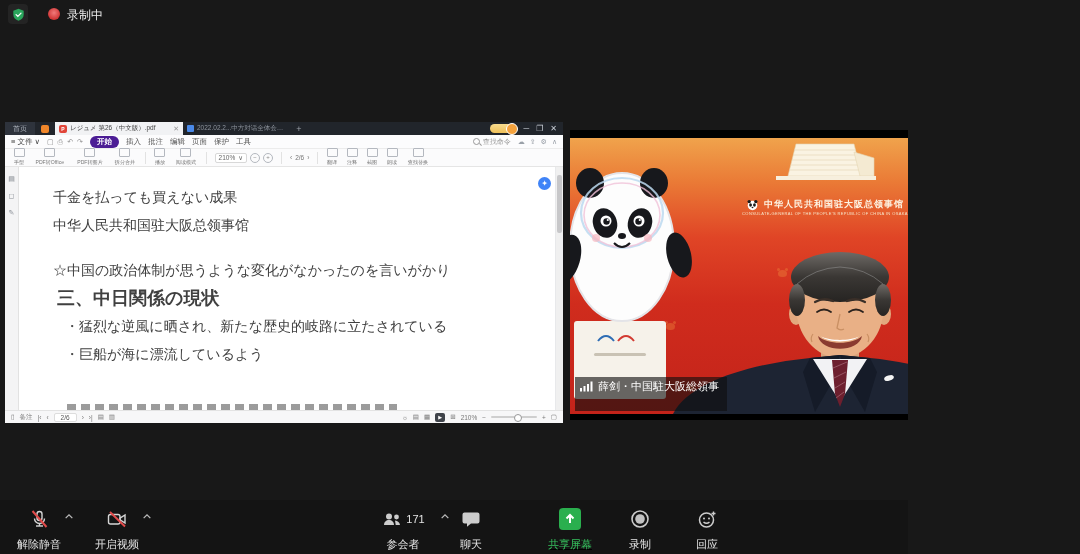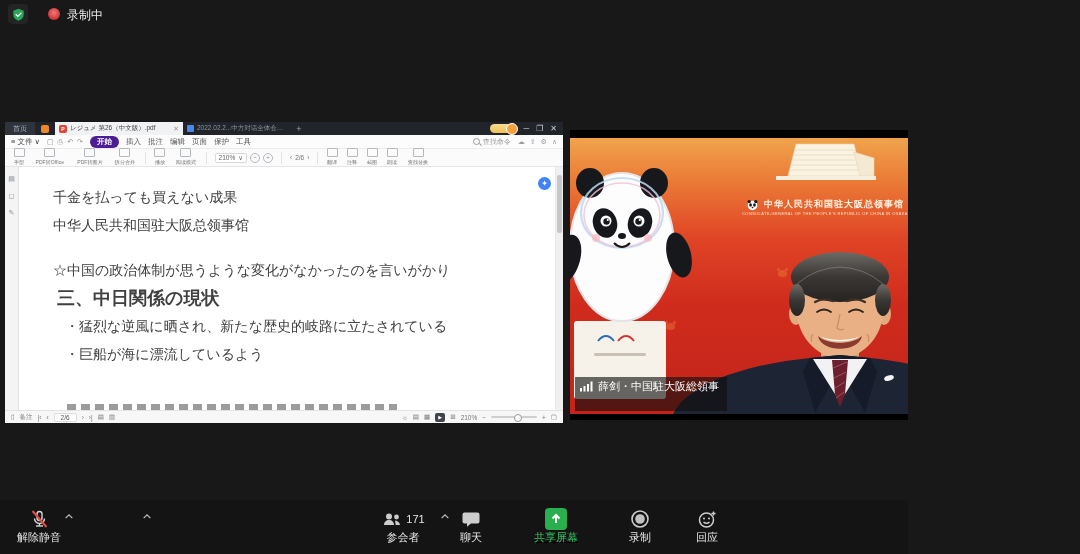--- a/index.html
+++ b/index.html
@@ -85,21 +85,21 @@
   .motif{position:absolute;width:9px;height:7px;background:#ef8c3e;opacity:.38;border-radius:50% 50% 46% 46%;}
   .motif::before{content:"";position:absolute;left:-1px;top:-2px;width:3px;height:3px;border-radius:50%;background:#ef8c3e;box-shadow:8px 0 0 #ef8c3e;}
   .motif-b{position:absolute;width:8px;height:5px;background:#ef8c3e;opacity:.35;border-radius:60% 40% 50% 50%;transform:rotate(-18deg);}
   .bing{position:absolute;left:-10px;top:5px;width:135px;height:260px;}
   .shuey{position:absolute;right:-8px;top:10px;width:150px;height:245px;}
   .man{position:absolute;left:95px;bottom:0;width:340px;height:170px;}
   .name-label{position:absolute;left:5px;bottom:3px;background:rgba(15,15,15,.62);display:flex;align-items:center;gap:4px;padding:2px 8px 17px 5px;color:#fff;font-size:11px;}
 
   
   .bottombar{position:absolute;left:0;bottom:0;width:1080px;height:54px;background:#141414;}
-  .bb-group{position:absolute;top:6px;height:44px;display:flex;flex-direction:column;align-items:center;justify-content:flex-start;padding:2px 0;cursor:pointer;}
+  .bb-group{position:absolute;top:6px;height:44px;display:flex;flex-direction:column;align-items:center;justify-content:space-between;padding:2px 0;cursor:pointer;}
   .bb-label{font-size:11px;color:#e4e4e4;white-space:nowrap;}
   .bb-label.green{color:#35c05d;}
   .bb-count{font-size:11px;color:#e4e4e4;margin-left:3px;}
   .bb-iconrow{display:flex;align-items:center;height:22px;}
   .chev{position:absolute;top:13px;cursor:pointer;}
   .share-ic{width:22px;height:22px;background:#2aaf4e;border-radius:4px;display:flex;align-items:center;justify-content:center;}
 </style>
 </head>
 <body>
 
@@ -452,20 +452,30 @@
           <line x1="8" y1="18" x2="15" y2="18" stroke="#d6d6d6" stroke-width="1.4"></line>
           <line x1="4.5" y1="3" x2="18.5" y2="19" stroke="#e14b4b" stroke-width="2"></line>
         </svg>
       </div>
       <span class="bb-label">解除静音</span>
     </div>
     <svg class="chev" style="left:64px;" width="10" height="7" viewBox="0 0 12 8">
         <path d="M2 6l4-4 4 4" stroke="#bbb" stroke-width="1.5" fill="none"></path>
       </svg>
 
+    <div class="bb-group" style="left:88px;width:58px;">
+      <div class="bb-iconrow">
+        <svg width="22" height="22" viewBox="0 0 22 22">
+          <rect x="2.5" y="6.5" width="11.5" height="9.5" rx="2" fill="none" stroke="#d6d6d6" stroke-width="1.4"></rect>
+          <path d="M14 10.2 19 7v8l-5-3.2z" fill="none" stroke="#d6d6d6" stroke-width="1.4"></path>
+          <line x1="4" y1="4" x2="19" y2="18.5" stroke="#e14b4b" stroke-width="2"></line>
+        </svg>
+      </div>
+      <span class="bb-label">开启视频</span>
+    </div>
     <svg class="chev" style="left:142px;" width="10" height="7" viewBox="0 0 12 8">
         <path d="M2 6l4-4 4 4" stroke="#bbb" stroke-width="1.5" fill="none"></path>
       </svg>
 
     <div class="bb-group" style="left:372px;width:62px;">
       <div class="bb-iconrow">
         <svg width="22" height="22" viewBox="0 0 22 22">
           <circle cx="8" cy="8.5" r="3" fill="#cdcdcd"></circle>
           <path d="M3 17c0-3.1 2.2-5.1 5-5.1s5 2 5 5.1z" fill="#cdcdcd"></path>
           <circle cx="15.5" cy="9" r="2.4" fill="#cdcdcd"></circle>
@@ -481,21 +491,21 @@
 
     <div class="bb-group" style="left:444px;width:54px;">
       <div class="bb-iconrow">
         <svg width="22" height="22" viewBox="0 0 22 22">
           <path d="M4.5 4.5h13a2 2 0 0 1 2 2v7a2 2 0 0 1-2 2h-6.5l-4 3.2v-3.2H4.5a2 2 0 0 1-2-2v-7a2 2 0 0 1 2-2z" fill="#cdcdcd"></path>
         </svg>
       </div>
       <span class="bb-label">聊天</span>
     </div>
 
-    <div class="bb-group" style="left:526px;width:60px;text-decoration:underline;">
+    <div class="bb-group" style="left:540px;width:60px;text-decoration:underline;">
       <div class="bb-iconrow">
         <div class="share-ic">
           <svg width="14" height="14" viewBox="0 0 14 14">
               <line x1="7" y1="11" x2="7" y2="4" stroke="#fff" stroke-width="2"></line>
               <polyline points="3.5,6.5 7,3 10.5,6.5" fill="none" stroke="#fff" stroke-width="2"></polyline>
             </svg>
         </div>
       </div>
       <span class="bb-label green">共享屏幕</span>
     </div>

